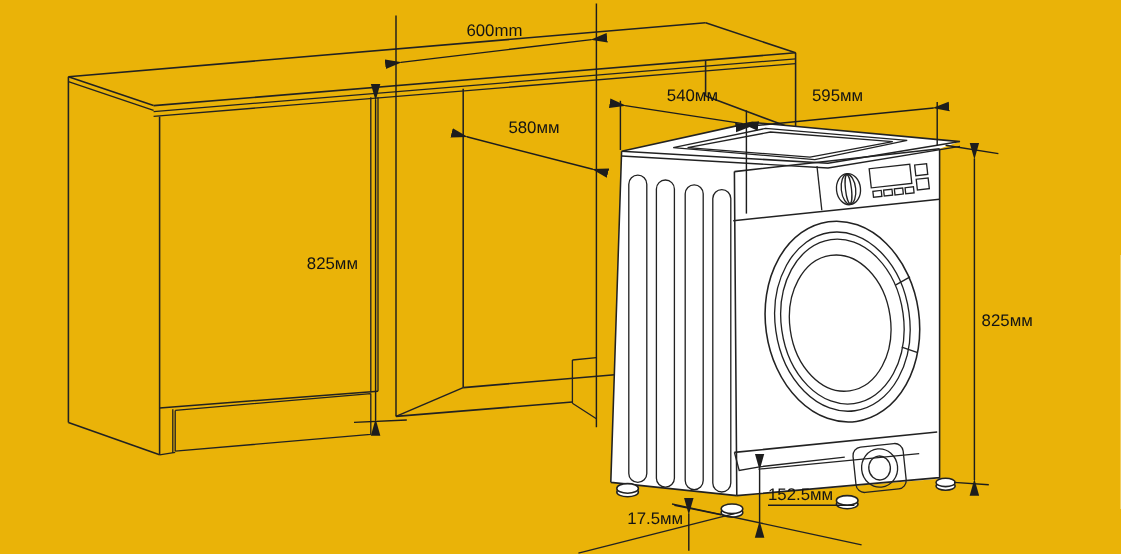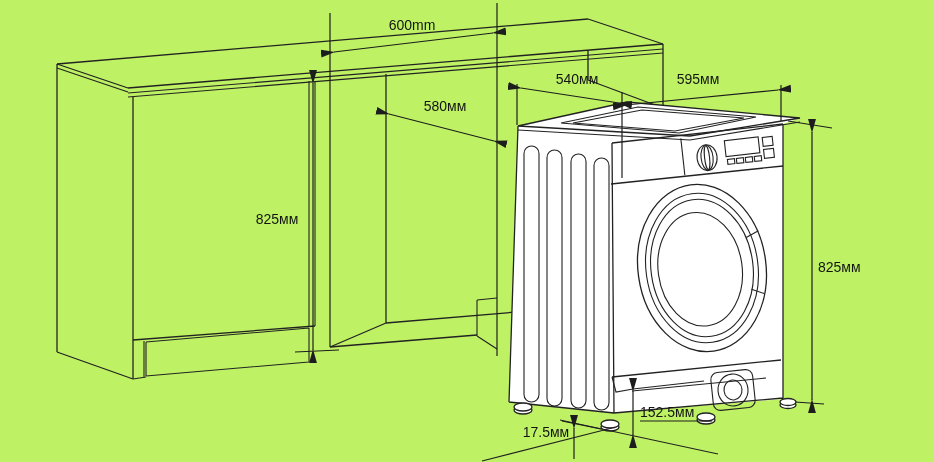--- a/index.html
+++ b/index.html
@@ -1,16 +1,16 @@
 <!DOCTYPE html>
 <html><head>
 <meta charset="utf-8">
 <style>
   html,body{margin:0;padding:0;background:#fff;}
-  .stage{position:relative;width:934px;height:462px;background:#bef264;overflow:hidden;
+  .stage{position:relative;width:934px;height:462px;background:#eab308;overflow:hidden;
          font-family:"Liberation Sans", sans-serif;}
   svg{position:absolute;left:0;top:0;}
   .ln{fill:none;stroke:#222;stroke-width:1.3;}
   .thin{fill:none;stroke:#222;stroke-width:1.1;}
   .wfill{fill:#fff;stroke:none;}
   .wln{fill:#fff;stroke:#222;stroke-width:1.3;}
   .dim{fill:none;stroke:#1d1d1d;stroke-width:1.2;}
   .lbl{font-family:"Liberation Sans", sans-serif;font-size:14px;fill:#141414;}
 </style>
 </head>

